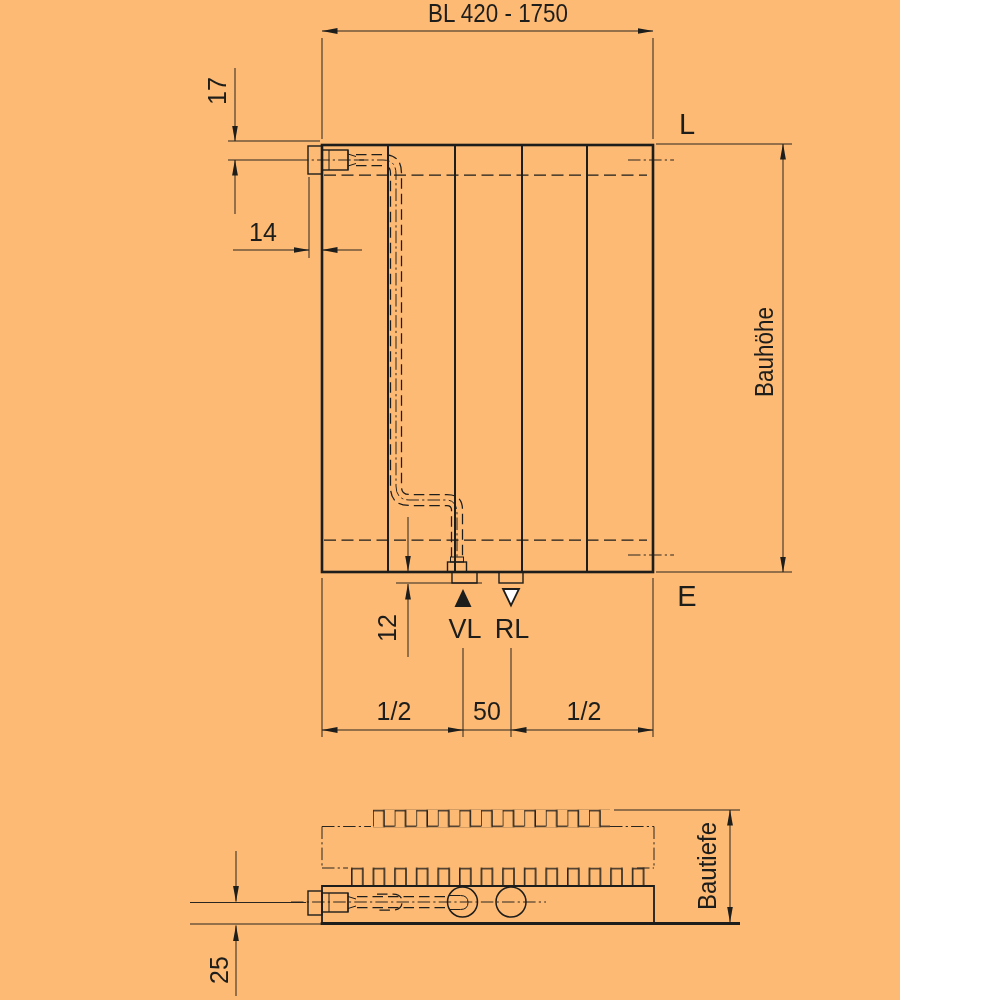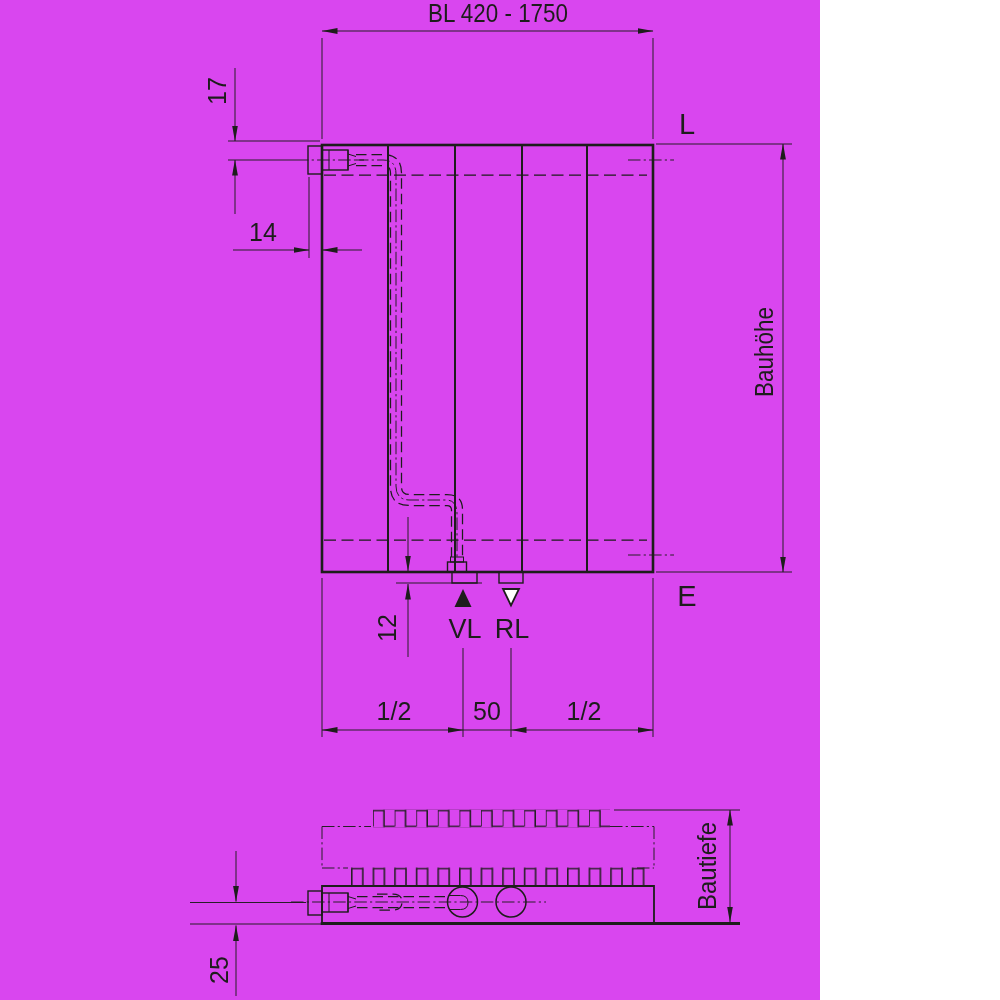--- a/index.html
+++ b/index.html
@@ -1,16 +1,16 @@
 <!DOCTYPE html>
 <html><head>
 <meta charset="utf-8">
 <style>
   html,body{margin:0;padding:0;background:#ffffff;}
-  .canvas{position:relative;width:820px;height:1000px;background:#d946ef;overflow:hidden;}
+  .canvas{position:relative;width:900px;height:1000px;background:#fdba74;overflow:hidden;}
   svg{display:block;}
   .s{stroke:#1d1d1b;fill:none;stroke-linecap:butt;stroke-linejoin:miter;}
   .w-thick{stroke-width:2.6;}
   .w-med{stroke-width:2;}
   .w-body{stroke-width:1.8;}
   .w-fit{stroke-width:1.4;}
   .w-in{stroke-width:1;}
   .w-dim{stroke-width:0.95;}
   .dash{stroke-dasharray:12 5.5;stroke-width:1.25;}
   .pdash{stroke-dasharray:10.5 5;stroke-width:1.25;}

